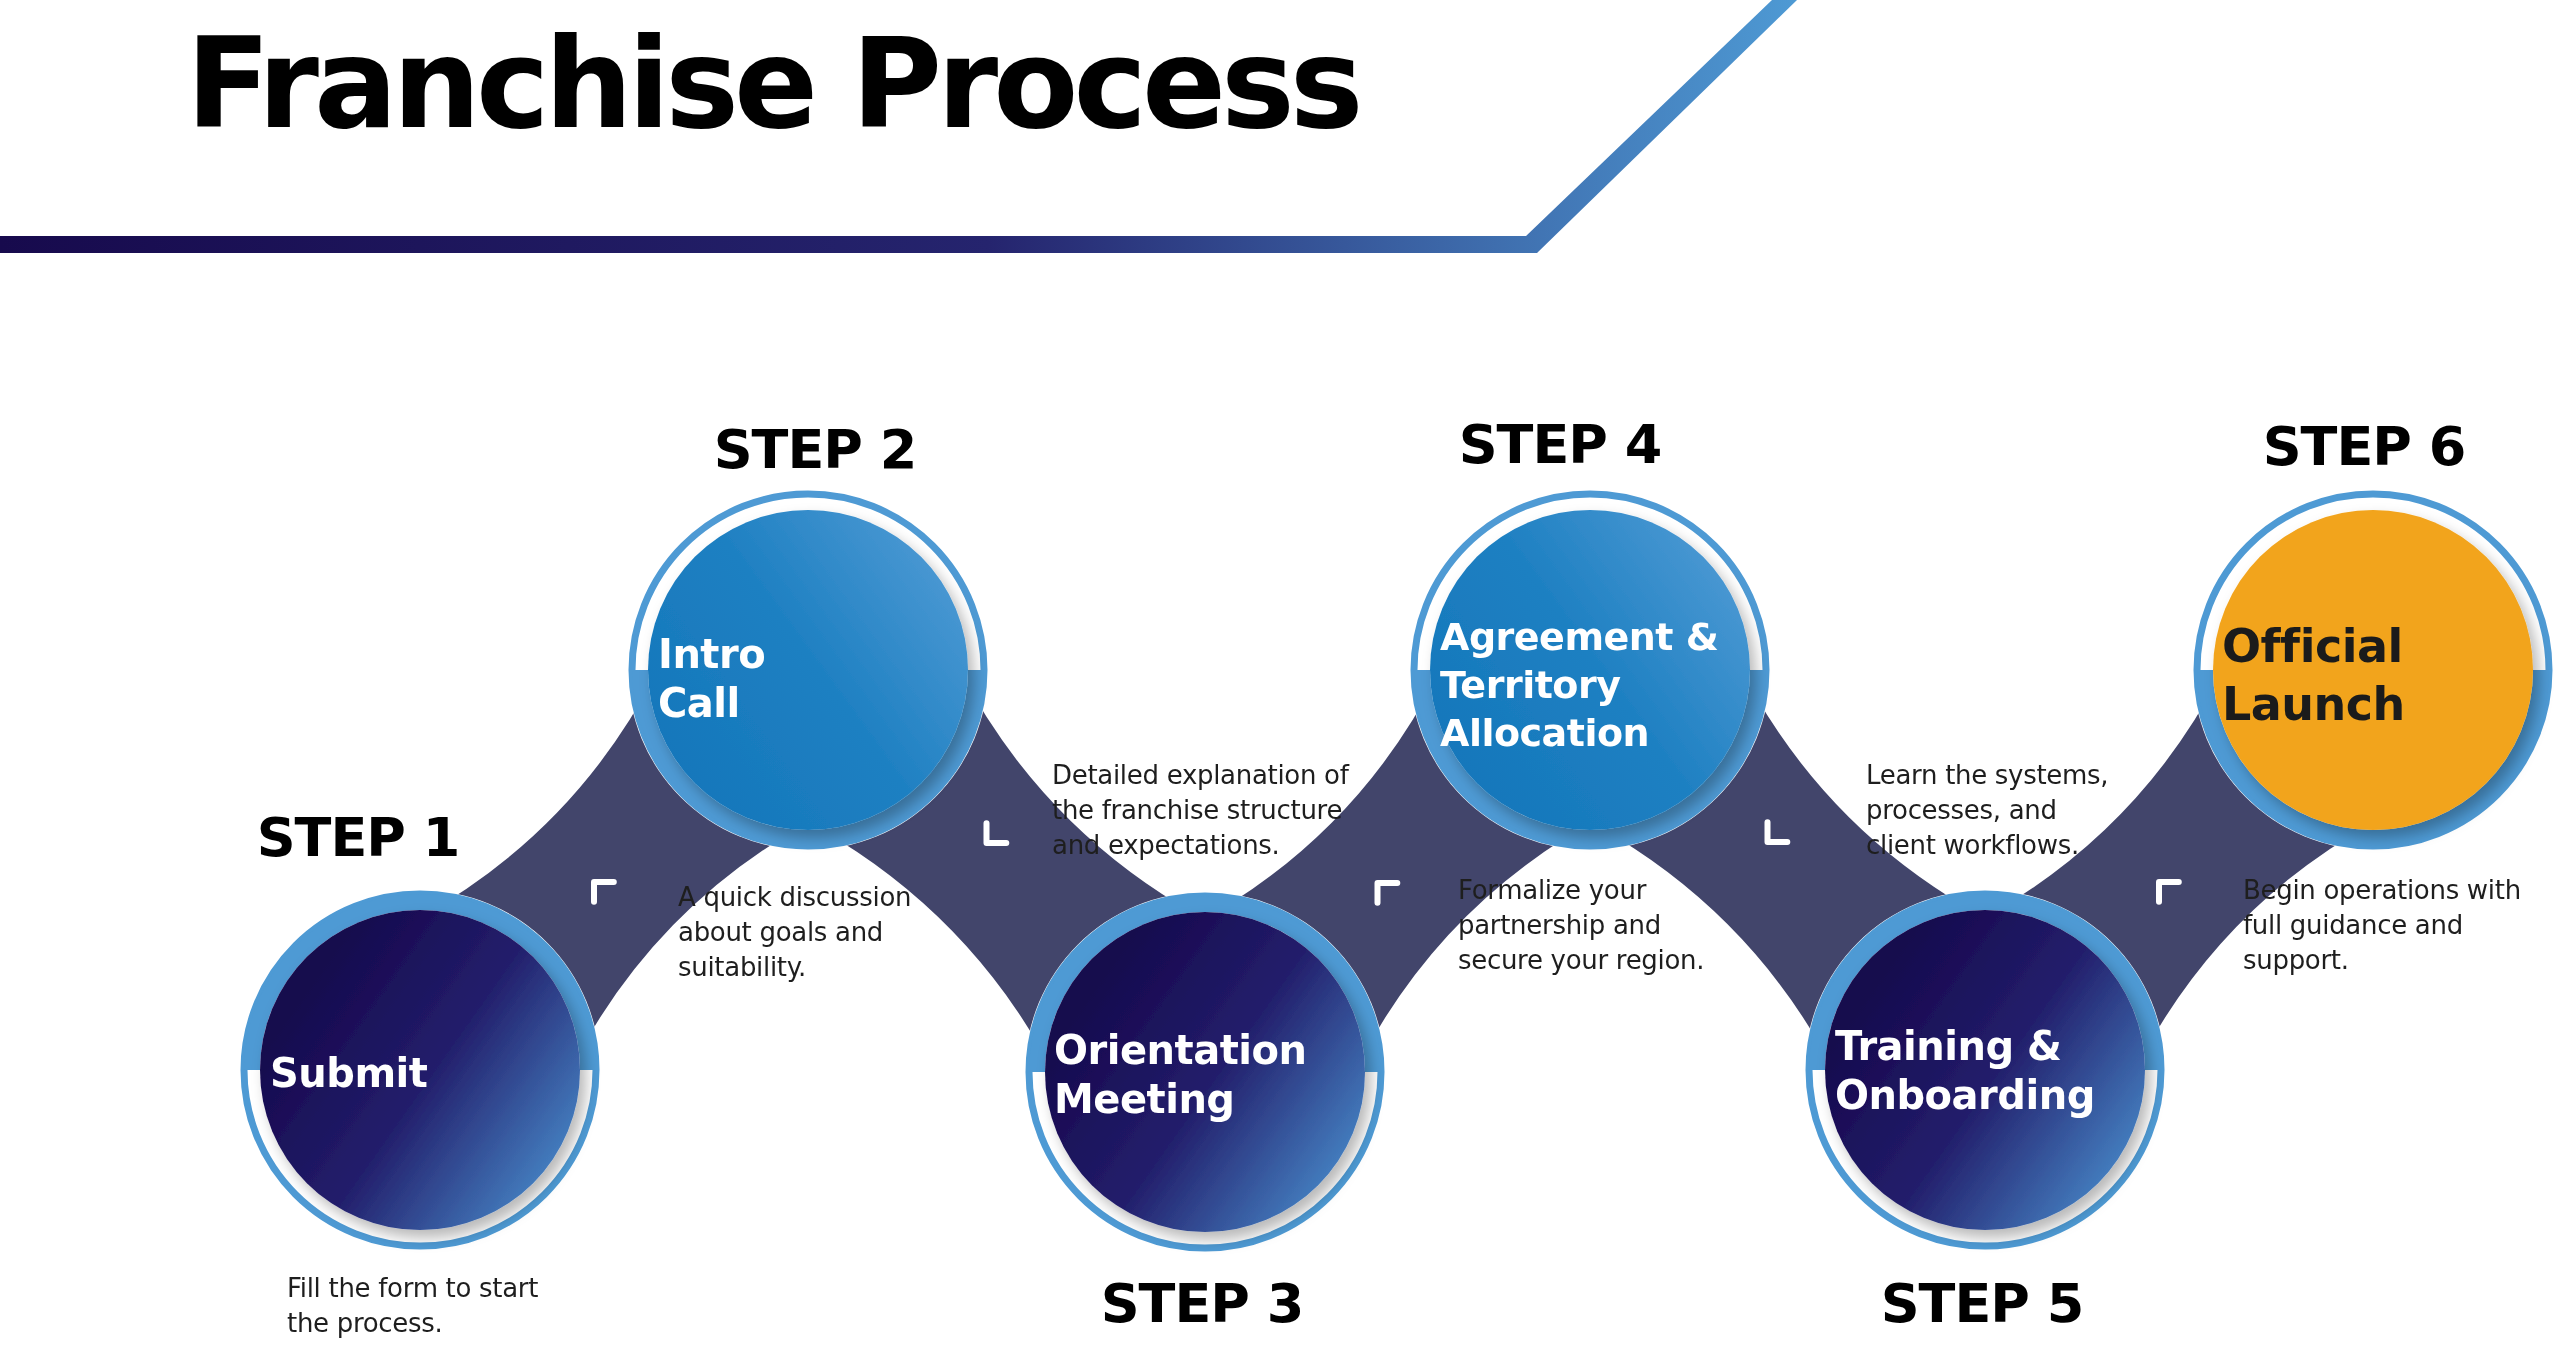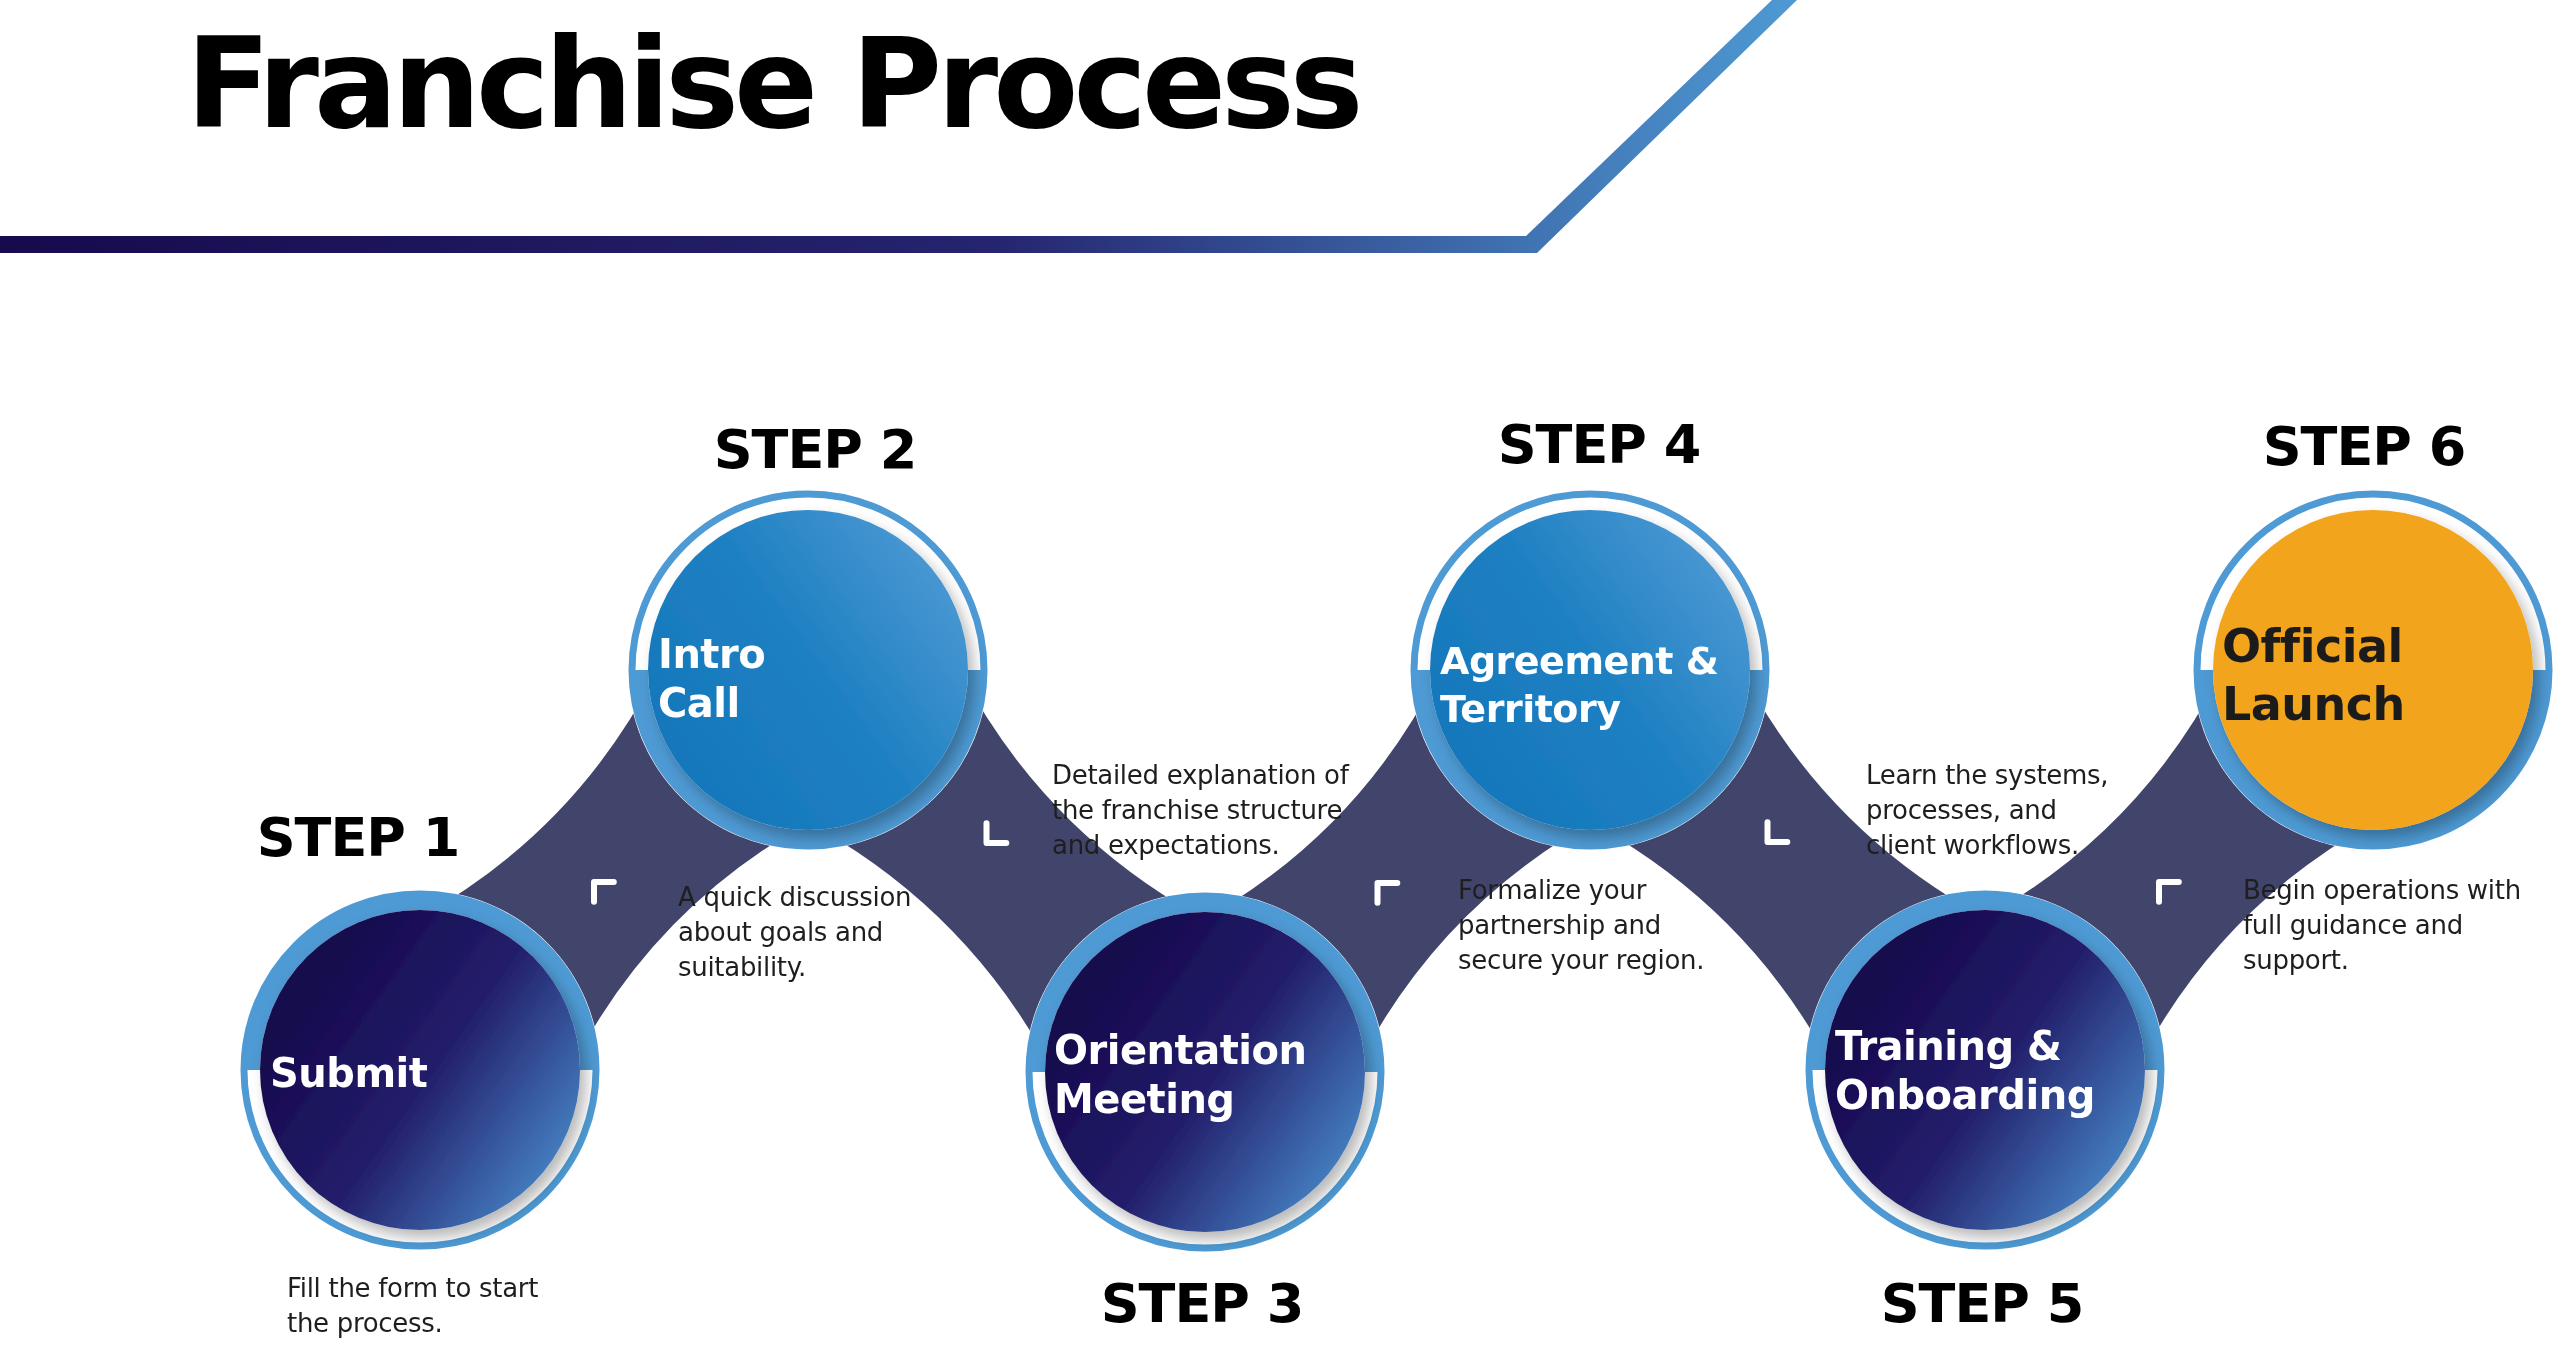--- a/index.html
+++ b/index.html
@@ -120,39 +120,40 @@
         </g>
       </g>
   </svg>
 
   <div class="title">Franchise Process</div>
 
   
   <div class="step-label" style="left:358px; top:838px;">STEP 1</div>
   <div class="step-label" style="left:815px; top:450px;">STEP 2</div>
   <div class="step-label" style="left:1202px; top:1304px;">STEP 3</div>
-  <div class="step-label" style="left:1599px; top:445px;">STEP 4</div>
+  <div class="step-label" style="left:1560px; top:445px;">STEP 4</div>
   <div class="step-label" style="left:1982px; top:1304px;">STEP 5</div>
   <div class="step-label" style="left:2364px; top:447px;">STEP 6</div>
 
   
   <div class="circle-label" style="left:420px; top:1073px;">
     <div>Submit</div>
   </div>
   <div class="circle-label" style="left:808px; top:679px;">
     <div>Intro</div>
     <div>Call</div>
   </div>
   <div class="circle-label" style="left:1204px; top:1075px;">
     <div>Orientation</div>
     <div>Meeting</div>
   </div>
   <div class="circle-label small" style="left:1590px; top:685px;">
     <div>Agreement &amp;</div>
     <div>Territory</div>
+    <div>Allocation</div>
   </div>
   <div class="circle-label" style="left:1985px; top:1071px;">
     <div>Training &amp;</div>
     <div>Onboarding</div>
   </div>
   <div class="circle-label dark" style="left:2372px; top:675px;">
     <div>Official</div>
     <div>Launch</div>
   </div>
 

